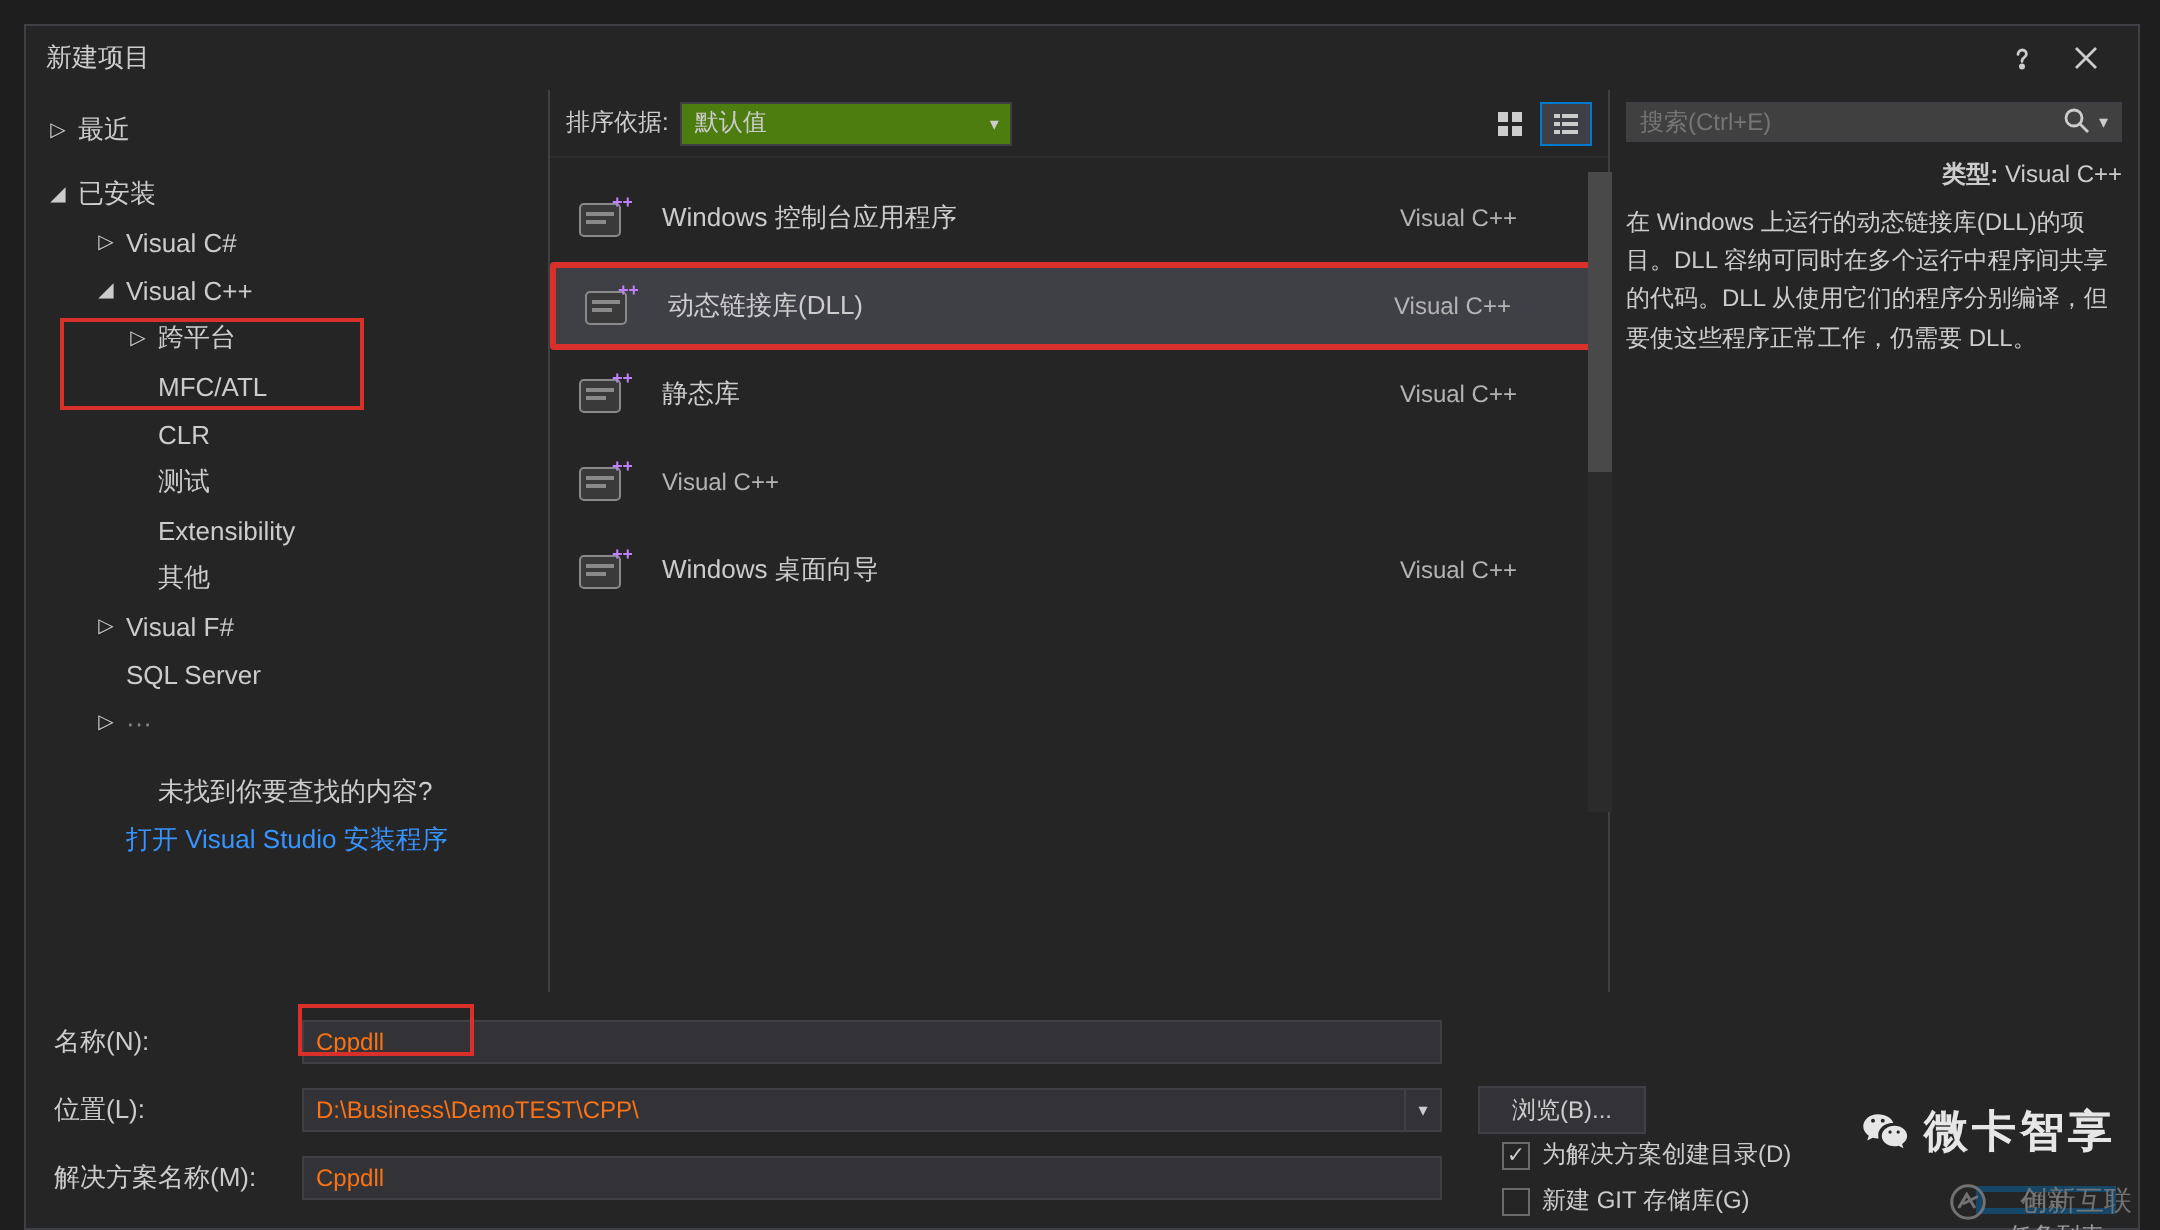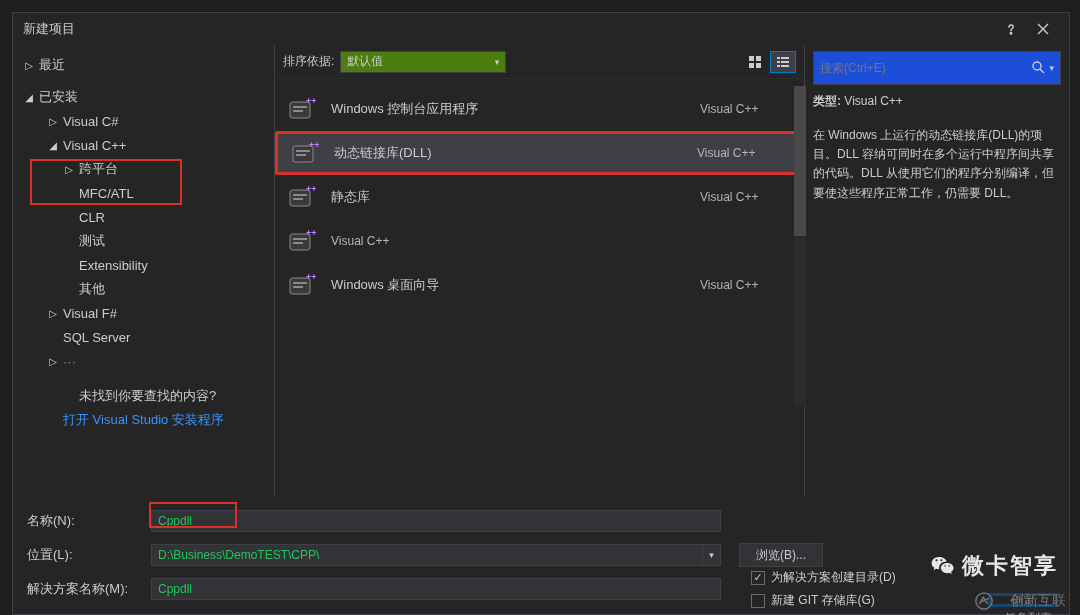--- a/index.html
+++ b/index.html
@@ -41,30 +41,30 @@
 .tpl-row { height: 44px; display: flex; align-items: center; padding: 0 14px 0 10px; color: #cccccc; font-size: 13px; }
 .tpl-row .ico { width: 34px; height: 30px; display: flex; align-items: center; justify-content: center; margin-right: 12px; position: relative; }
 .tpl-row .ico svg { width: 28px; height: 26px; }
 .tpl-row .name { flex: 1; }
 .tpl-row .kind { color: #b4b4b4; font-size: 12px; width: 90px; text-align: left; }
 .tpl-row.sel { background: #3f3f46; }
 .dll-highlight { border: 3px solid #d9302b; border-radius: 2px; }
 
 
 .right-pane { width: 264px; padding: 6px 8px; color: #cccccc; font-size: 12px; display: flex; flex-direction: column; }
-.search-wrap { height: 34px; background: #1d4ed8; border: 1px solid #3f3f46; display: flex; align-items: center; padding: 0 6px; justify-content: space-between; margin-bottom: 8px; }
+.search-wrap { height: 20px; background: #404040; border: 1px solid #3f3f46; display: flex; align-items: center; padding: 0 6px; justify-content: space-between; margin-bottom: 8px; }
 .search-wrap input { background: transparent; border: none; outline: none; color: #cccccc; font-size: 12px; width: 100%; }
-.desc-title { margin-bottom: 16px; }
+.desc-title { margin-bottom: 6px; text-align: right; }
 .desc-body { line-height: 1.6; }
 
 
 .footer { padding: 10px 14px 6px 14px; color: #cccccc; font-size: 13px; }
 .form-row { height: 30px; display: flex; align-items: center; margin-bottom: 4px; }
 .form-row .flabel { width: 124px; }
-.form-row .finput { height: 22px; background: #333337; border: 1px solid #3f3f46; color: #22c55e; font-size: 12px; padding: 0 6px; }
+.form-row .finput { height: 22px; background: #333337; border: 1px solid #3f3f46; color: #f97316; font-size: 12px; padding: 0 6px; }
 .form-row .w1 { width: 570px; }
 .form-row .w2 { width: 552px; }
 .form-row .arrow-seg { width: 18px; height: 22px; background: #333337; border: 1px solid #3f3f46; border-left: none; display: flex; align-items: center; justify-content: center; color: #cccccc; font-size: 9px; }
 .browse-btn { margin-left: 18px; height: 24px; padding: 0 16px; background: #333337; border: 1px solid #3f3f46; color: #cccccc; font-size: 12px; display: flex; align-items: center; }
 .name-highlight-box { position: absolute; border: 2px solid #d9302b; pointer-events: none; }
 .checks { margin-left: 30px; display: flex; flex-direction: column; gap: 6px; font-size: 12px; }
 .chk { display: flex; align-items: center; gap: 6px; }
 .chk-box { width: 14px; height: 14px; border: 1px solid #6b6b6b; display: flex; align-items: center; justify-content: center; font-size: 11px; color: #cccccc; }
 
 .action-bar { position: absolute; right: 22px; bottom: 8px; display: flex; gap: 10px; }

